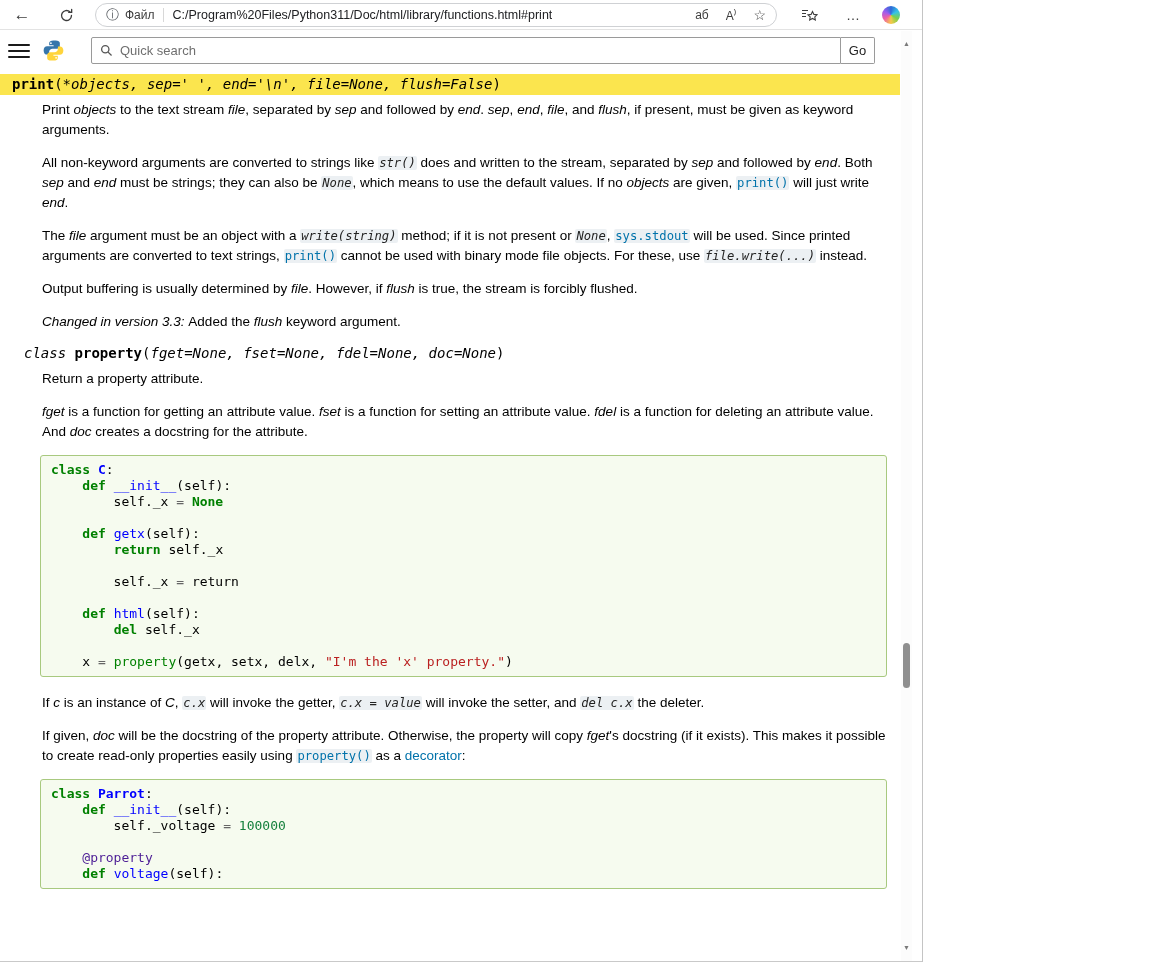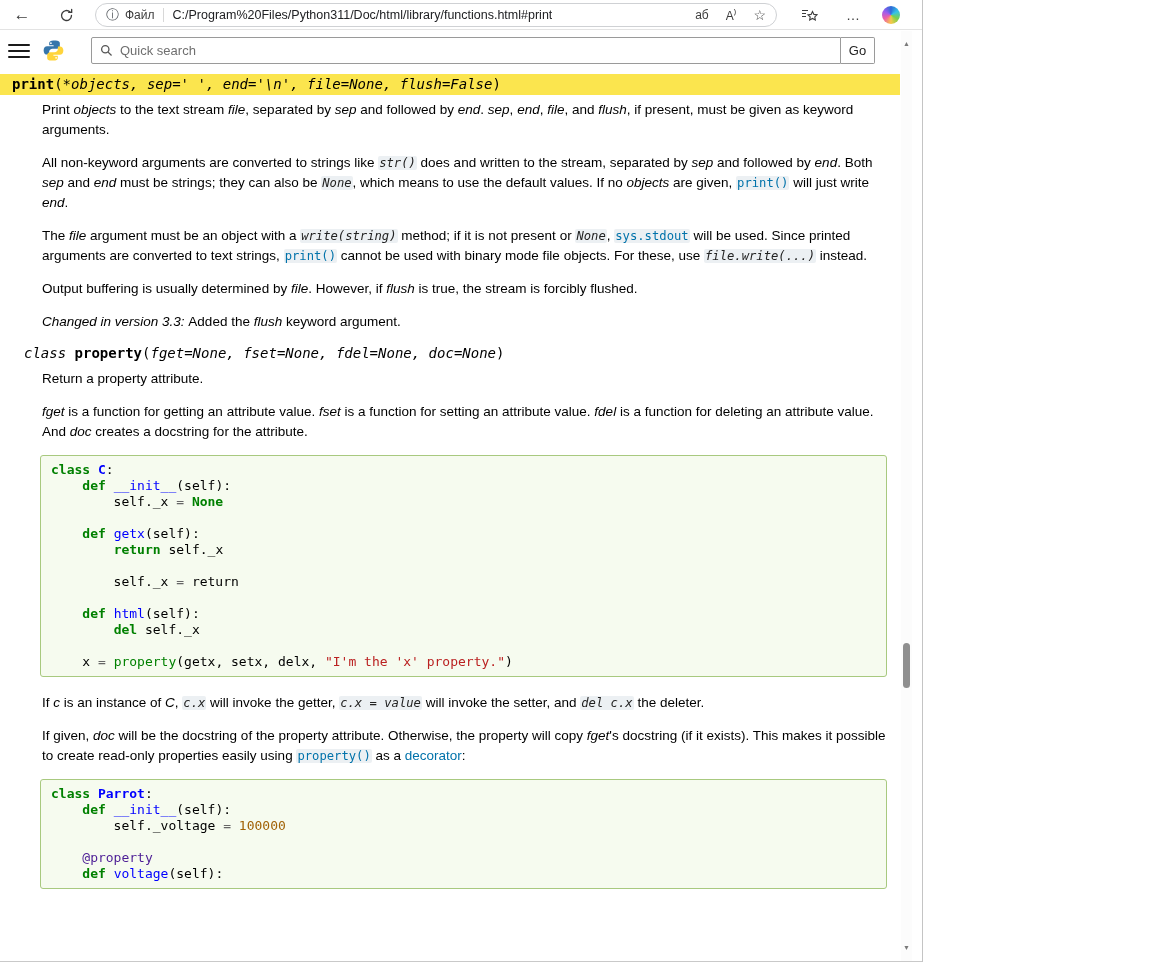--- a/index.html
+++ b/index.html
@@ -75,21 +75,21 @@
                font-family: "DejaVu Sans Mono", monospace; font-size: 13px; }
   .codeblock.first { margin-bottom: 16px; }
   .code-line { white-space: pre; line-height: 16px; height: 16px; color: #000; }
   .tok-k  { color: #008000; font-weight: bold; }
   .tok-nc { color: #0000ff; font-weight: bold; }
   .tok-nf { color: #0000ff; }
   .tok-kc { color: #008000; font-weight: bold; }
   .tok-nb { color: #008000; }
   .tok-s  { color: #ba2121; }
   .tok-o  { color: #666666; }
-  .tok-m  { color: #a16207; }
+  .tok-m  { color: #15803d; }
   .tok-d  { color: #4c1d95; }
   .tok-p  { color: #000; }
 
   .p-after-code { margin-top: 16px !important; }
 
   
   .scrollbar { position: absolute; top: 31px; left: 901px; width: 11px; height: 930px; background: #fcfcfc; }
   .scroll-arrow { position: absolute; left: 0; width: 11px; height: 16px; display: flex; align-items: center;
                   justify-content: center; font-size: 7px; color: #7a7a7a; cursor: pointer; }
   .scroll-up { top: 4px; }

